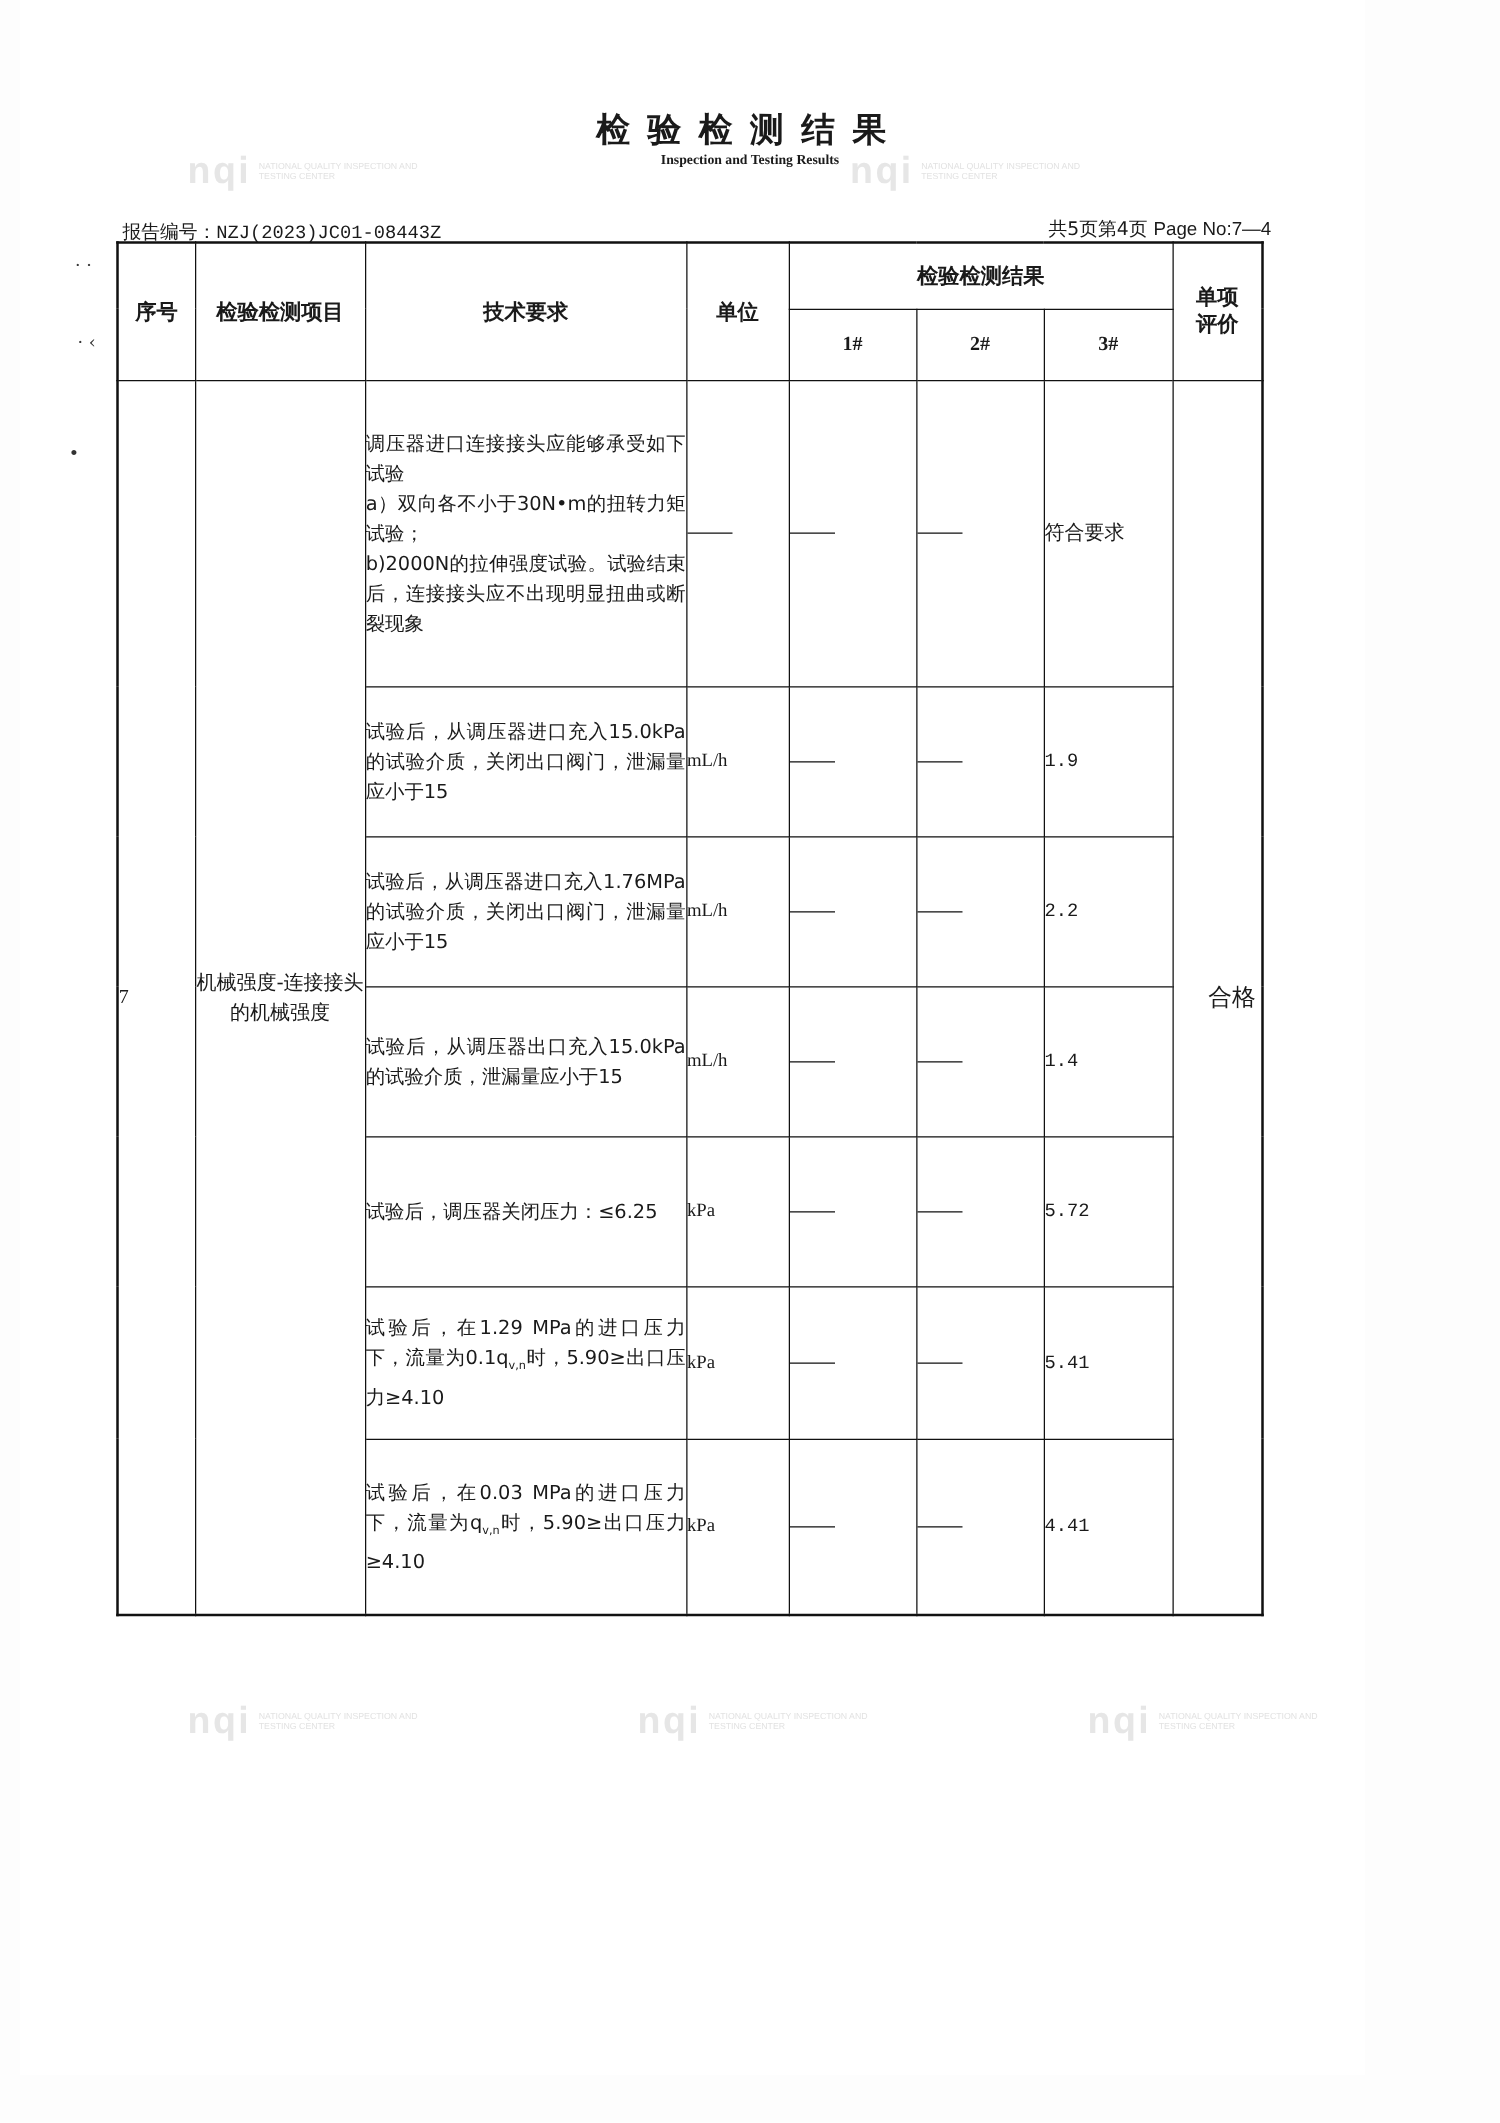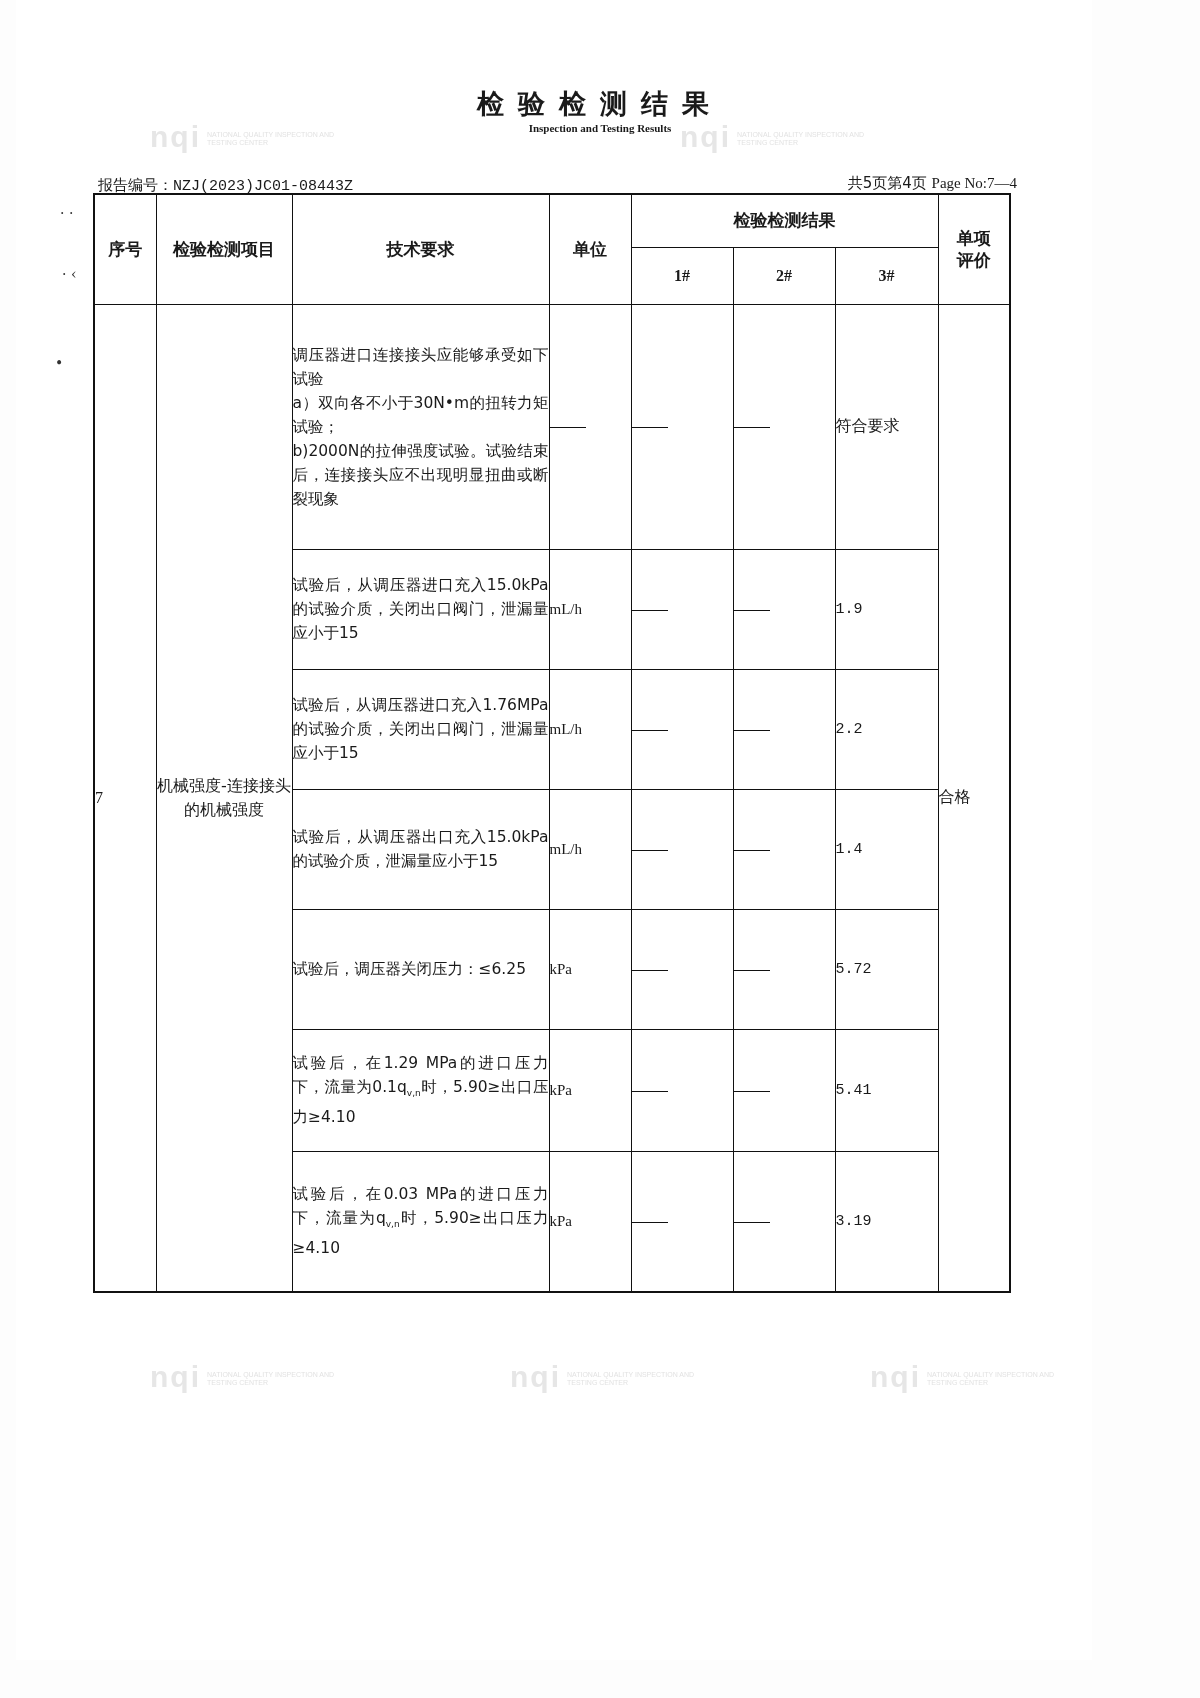--- a/index.html
+++ b/index.html
@@ -31,21 +31,21 @@
   }
   .report-no {
     position: absolute; left: 98px; top: 176px; font-size: 15px;
     font-family: "DejaVu Sans", sans-serif;
   }
   .report-no .val { font-family: "Liberation Mono", monospace; font-size: 15px; }
   .page-info {
     position: absolute; right: 183px; top: 174px; font-size: 15px;
     font-family: "DejaVu Sans", sans-serif;
   }
-  .page-info .val { font-family: Liberation Serif, serif; }
+  .page-info .val { font-family: Liberation Sans, sans-serif; }
 
   table.results {
     position: absolute; left: 93px; top: 193px;
     width: 916px; border-collapse: collapse; table-layout: fixed;
     border: 2px solid #111;
   }
   table.results td, table.results th {
     border: 1.5px solid #111; padding: 0; vertical-align: middle;
   }
   th { font-family: "DejaVu Sans", sans-serif; font-weight: bold; font-size: 17px; text-align: center; }
@@ -119,21 +119,21 @@
     <td rowspan="7" class="item">机械强度-连接接头的机械强度</td>
     <td class="req">
       <div style="white-space:pre-line;">调压器进口连接接头应能够承受如下试验
 a）双向各不小于30N•m的扭转力矩试验；
 b)2000N的拉伸强度试验。试验结束后，连接接头应不出现明显扭曲或断裂现象</div>
     </td>
     <td class="c"><span class="dash"></span></td>
     <td class="c"><span class="dash"></span></td>
     <td class="c"><span class="dash"></span></td>
     <td class="c cn">符合要求</td>
-    <td rowspan="7" class="c cn" style="font-size:16px;">合格</td>
+    <td rowspan="7" class="c cn" style="font-size:19px;padding-left:28px;">合格</td>
   </tr>
 
   <tr style="height:120px">
     <td class="req">试验后，从调压器进口充入15.0kPa的试验介质，关闭出口阀门，泄漏量应小于15</td>
     <td class="c">mL/h</td>
     <td class="c"><span class="dash"></span></td>
     <td class="c"><span class="dash"></span></td>
     <td class="c mono">1.9</td>
   </tr>
 
@@ -167,16 +167,16 @@
     <td class="c"><span class="dash"></span></td>
     <td class="c"><span class="dash"></span></td>
     <td class="c mono">5.41</td>
   </tr>
 
   <tr style="height:141px">
     <td class="req"><span>试验后，在0.03 MPa的进口压力下，流量为q</span><span class="sub-q">v,n</span><span>时，5.90≥出口压力≥4.10</span></td>
     <td class="c">kPa</td>
     <td class="c"><span class="dash"></span></td>
     <td class="c"><span class="dash"></span></td>
-    <td class="c mono">3.19</td>
+    <td class="c mono">4.41</td>
   </tr>
 </tbody>
   </table>
 
 </body></html>

